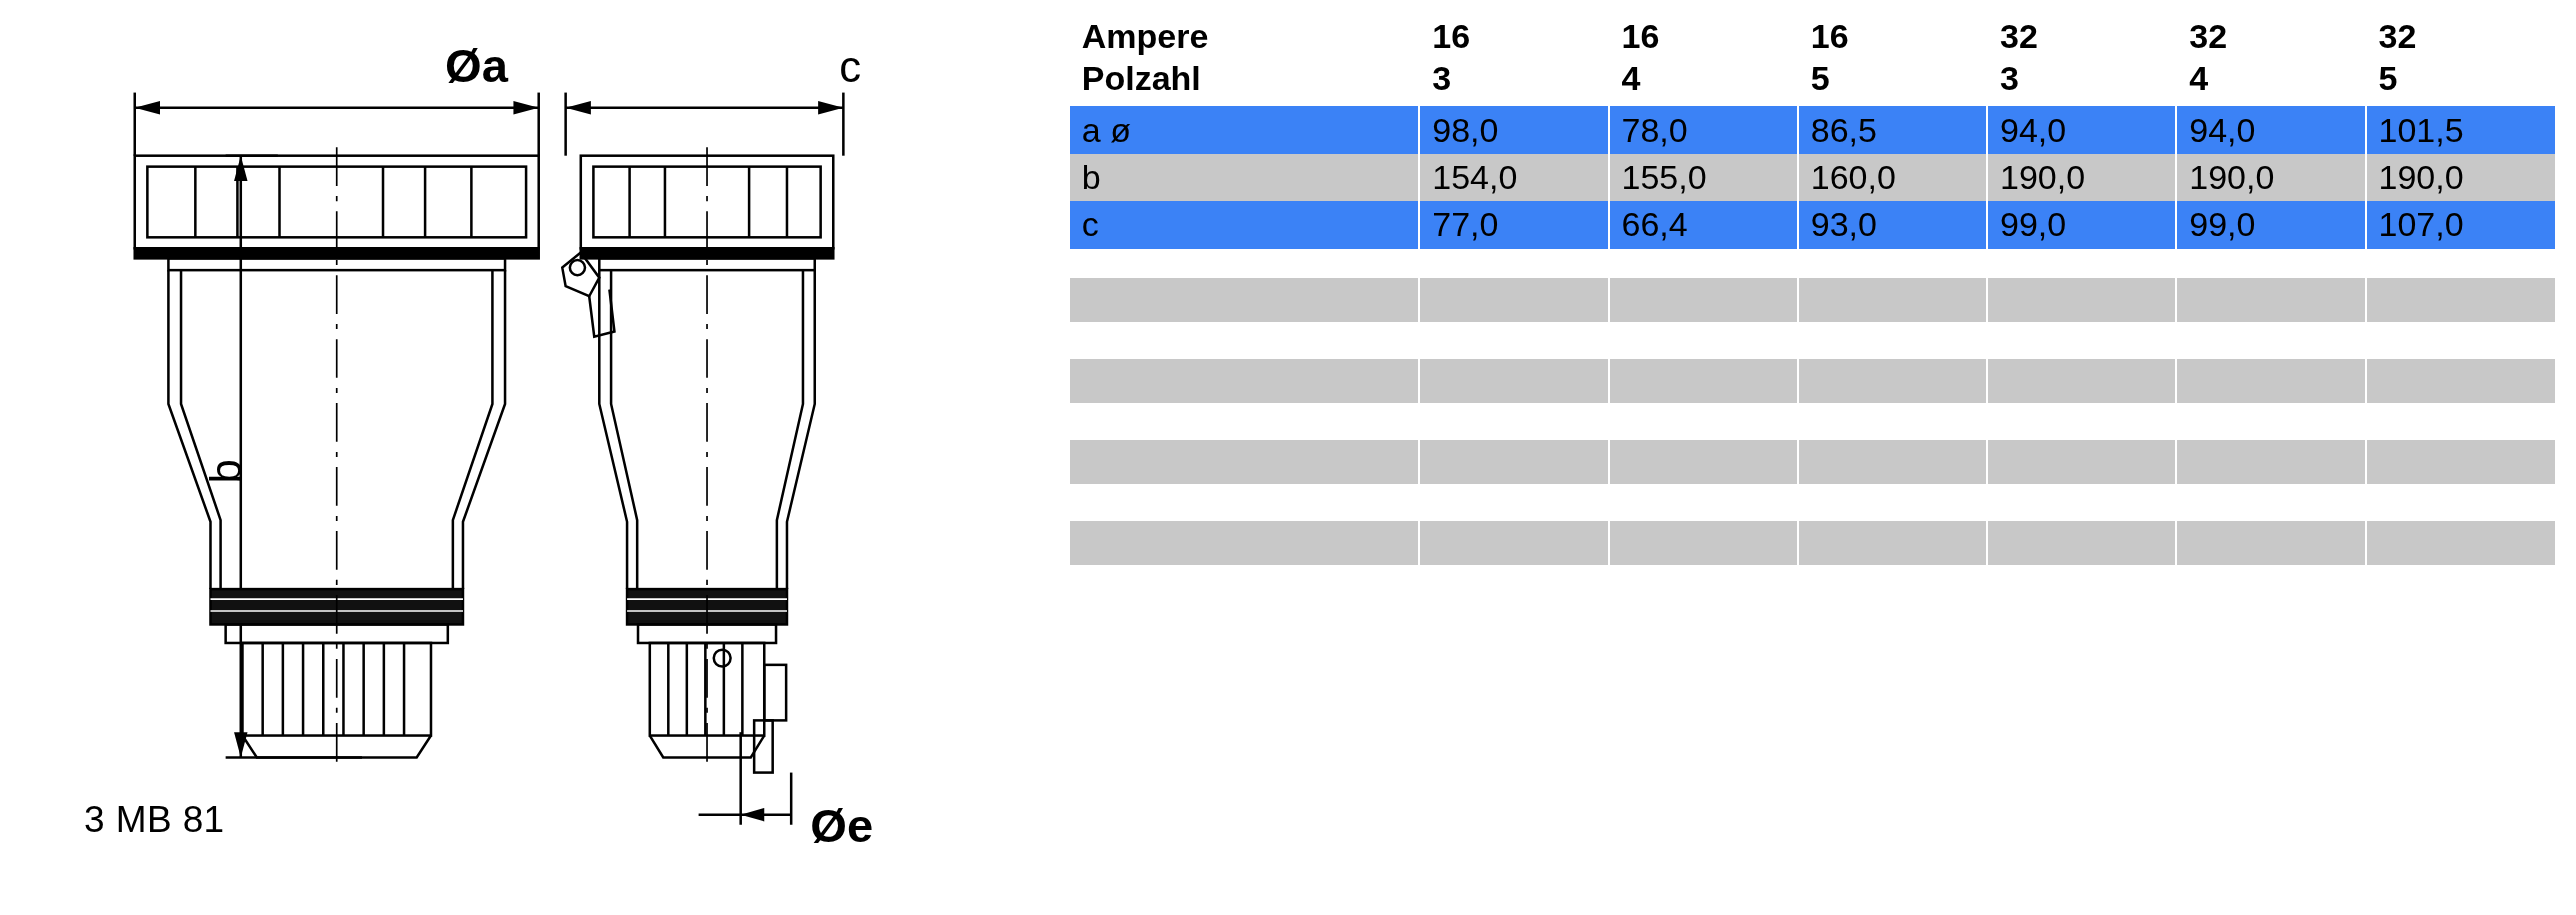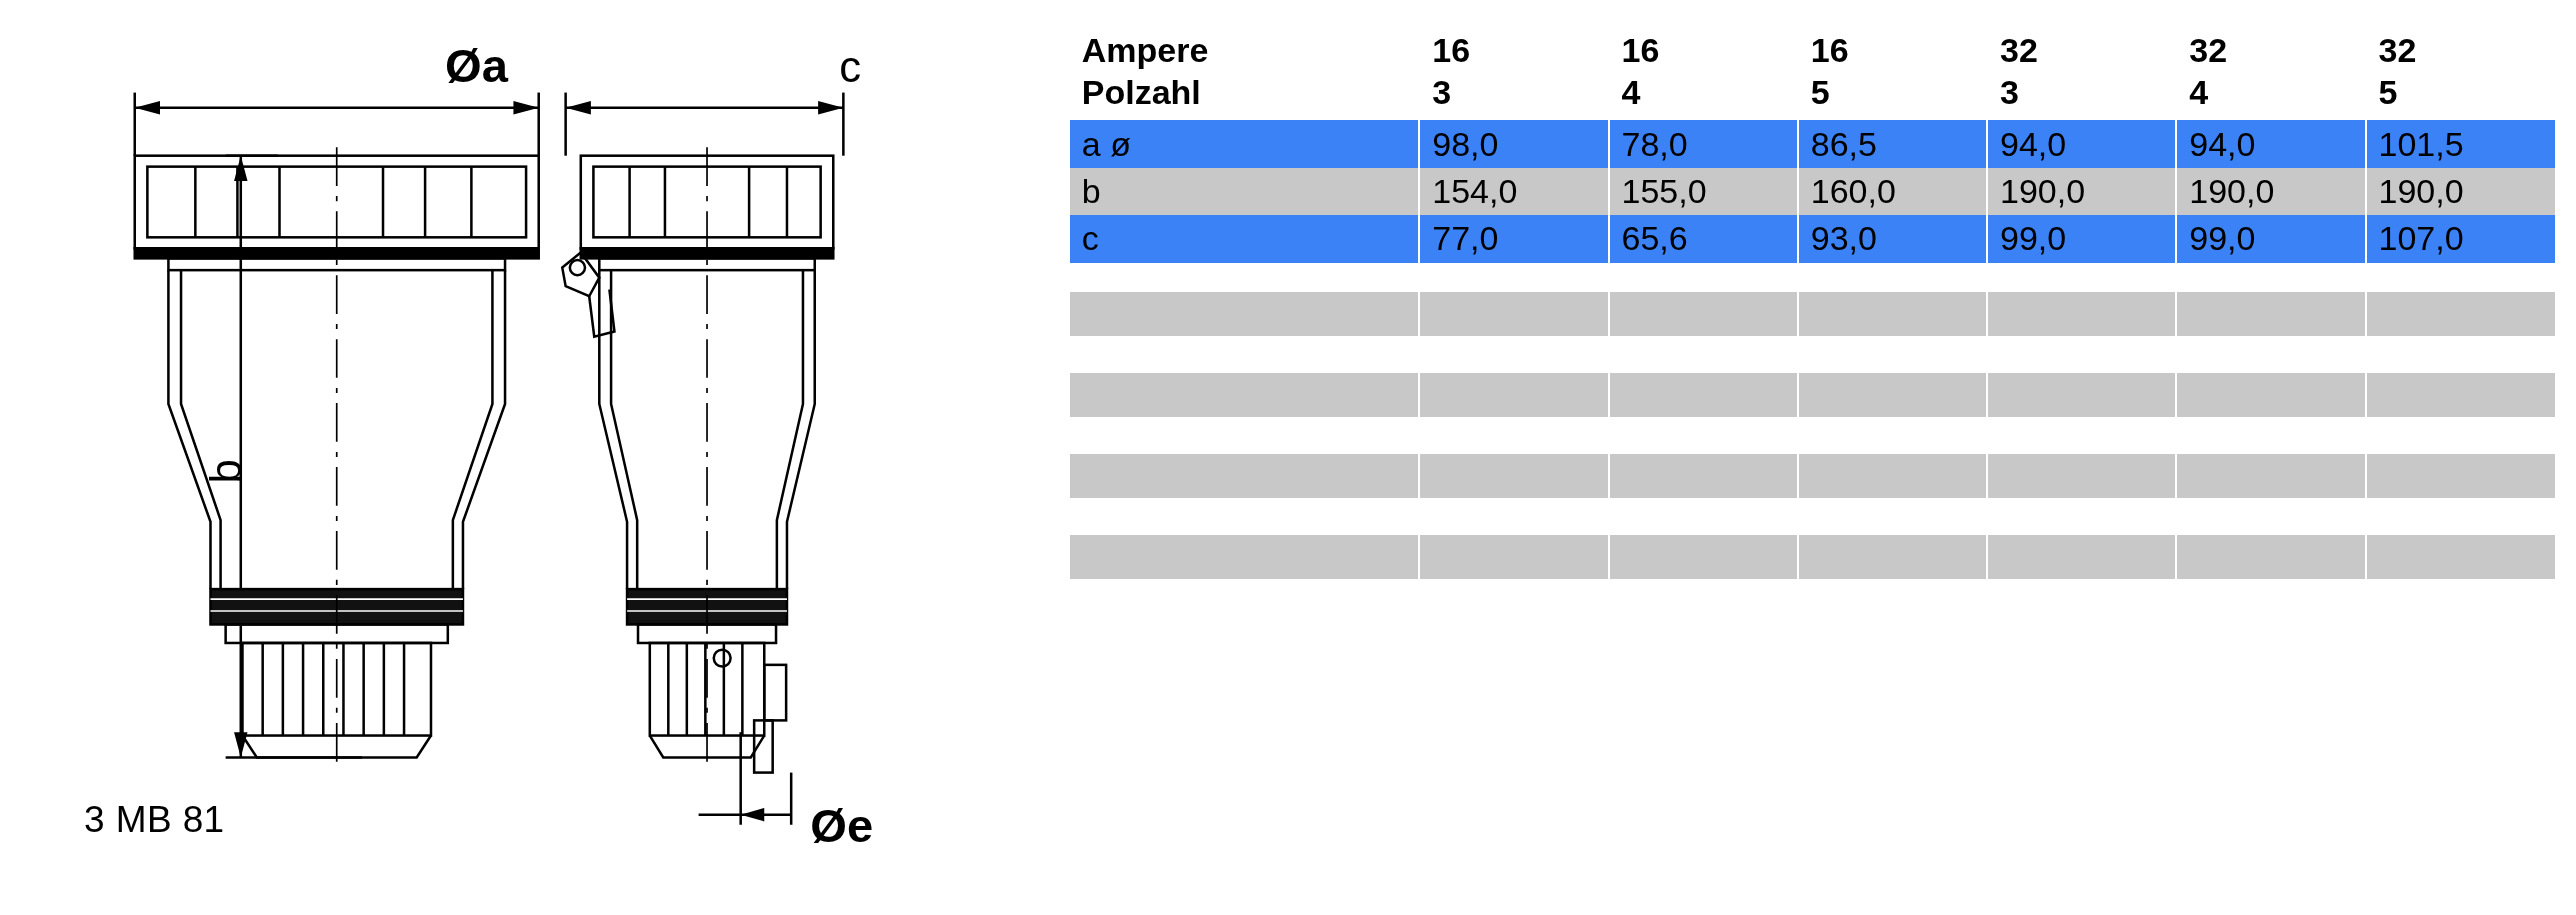--- a/index.html
+++ b/index.html
@@ -36,21 +36,21 @@
     left: 84px;
     top: 799px;
     font-size: 37px;
     letter-spacing: 0.4px;
   }
 
   
   .table-wrap {
     position: absolute;
     left: 1070px;
-    top: 29px;
+    top: 15px;
     width: 1490px;
   }
   table.spec {
     border-collapse: collapse;
     width: 1485px;
     table-layout: fixed;
     font-size: 34px;
   }
   table.spec td {
     padding: 4.2px 0 4.2px 11.8px;
@@ -244,21 +244,21 @@
           <td>155,0</td>
           <td>160,0</td>
           <td>190,0</td>
           <td>190,0</td>
           <td>190,0</td>
         </tr>
 
         <tr class="plain">
           <td>c</td>
           <td>77,0</td>
-          <td>65,6</td>
+          <td>66,4</td>
           <td>93,0</td>
           <td>99,0</td>
           <td>99,0</td>
           <td>107,0</td>
         </tr>
 
 
 
 
         <tr class="spacer">

